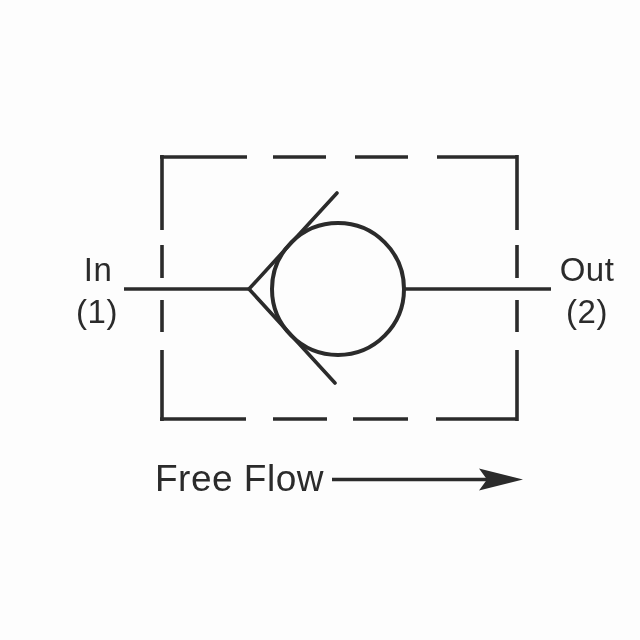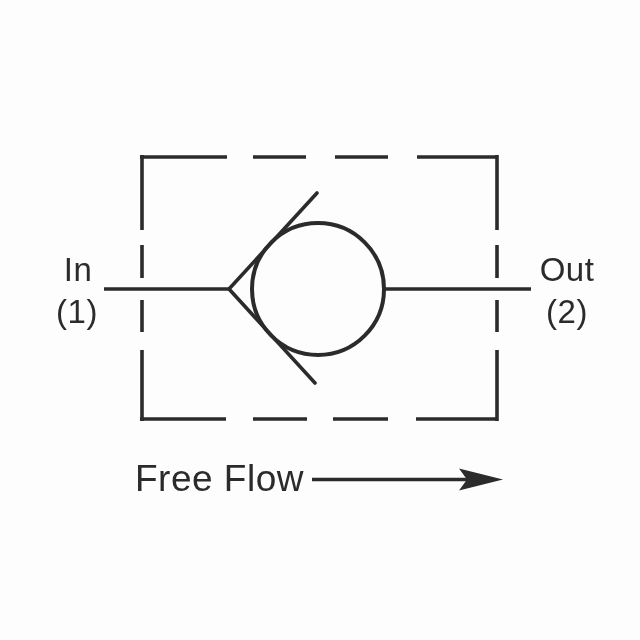--- a/index.html
+++ b/index.html
@@ -8,20 +8,21 @@
     width: 640px;
     height: 640px;
     background: #fdfdfd;
     overflow: hidden;
     font-family: "Liberation Sans", sans-serif;
   }
   .stage {
     position: relative;
     width: 540px;
     height: 640px;
+    margin-left: 20px;
   }
   svg {
     display: block;
     width: 640px;
     height: 640px;
   }
   .ink-stroke {
     stroke: #2b2b2b;
     fill: none;
   }

